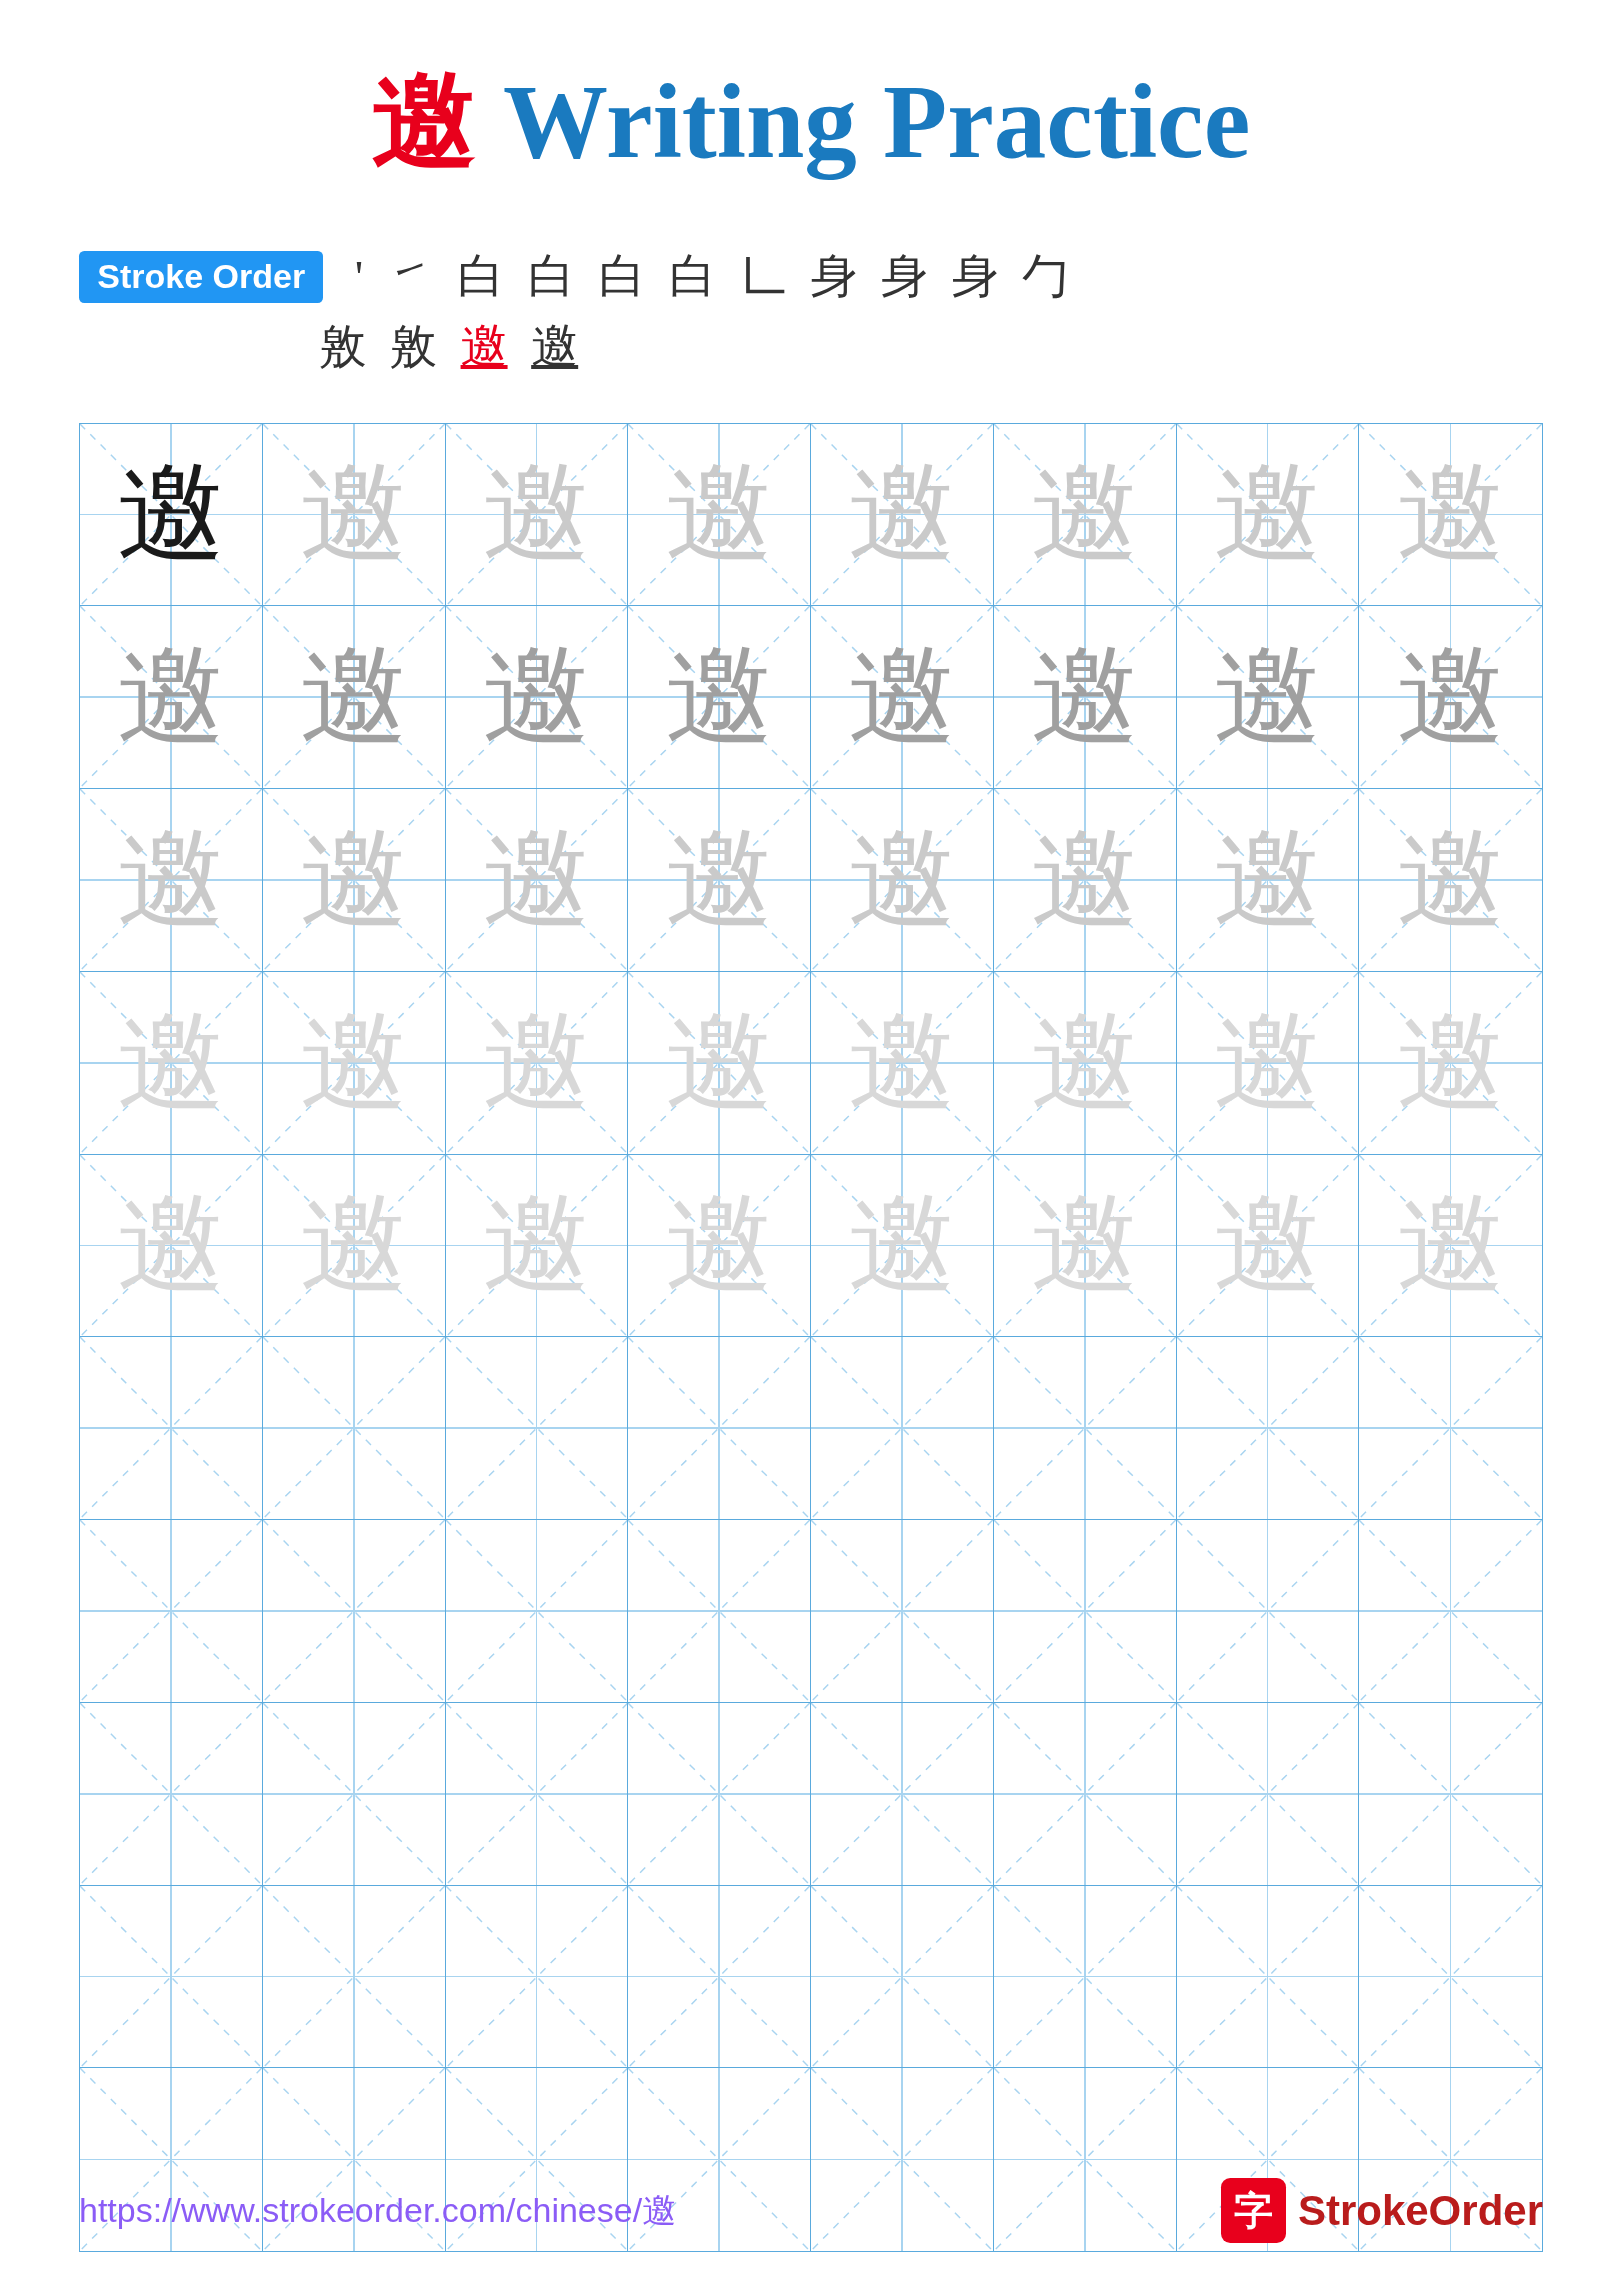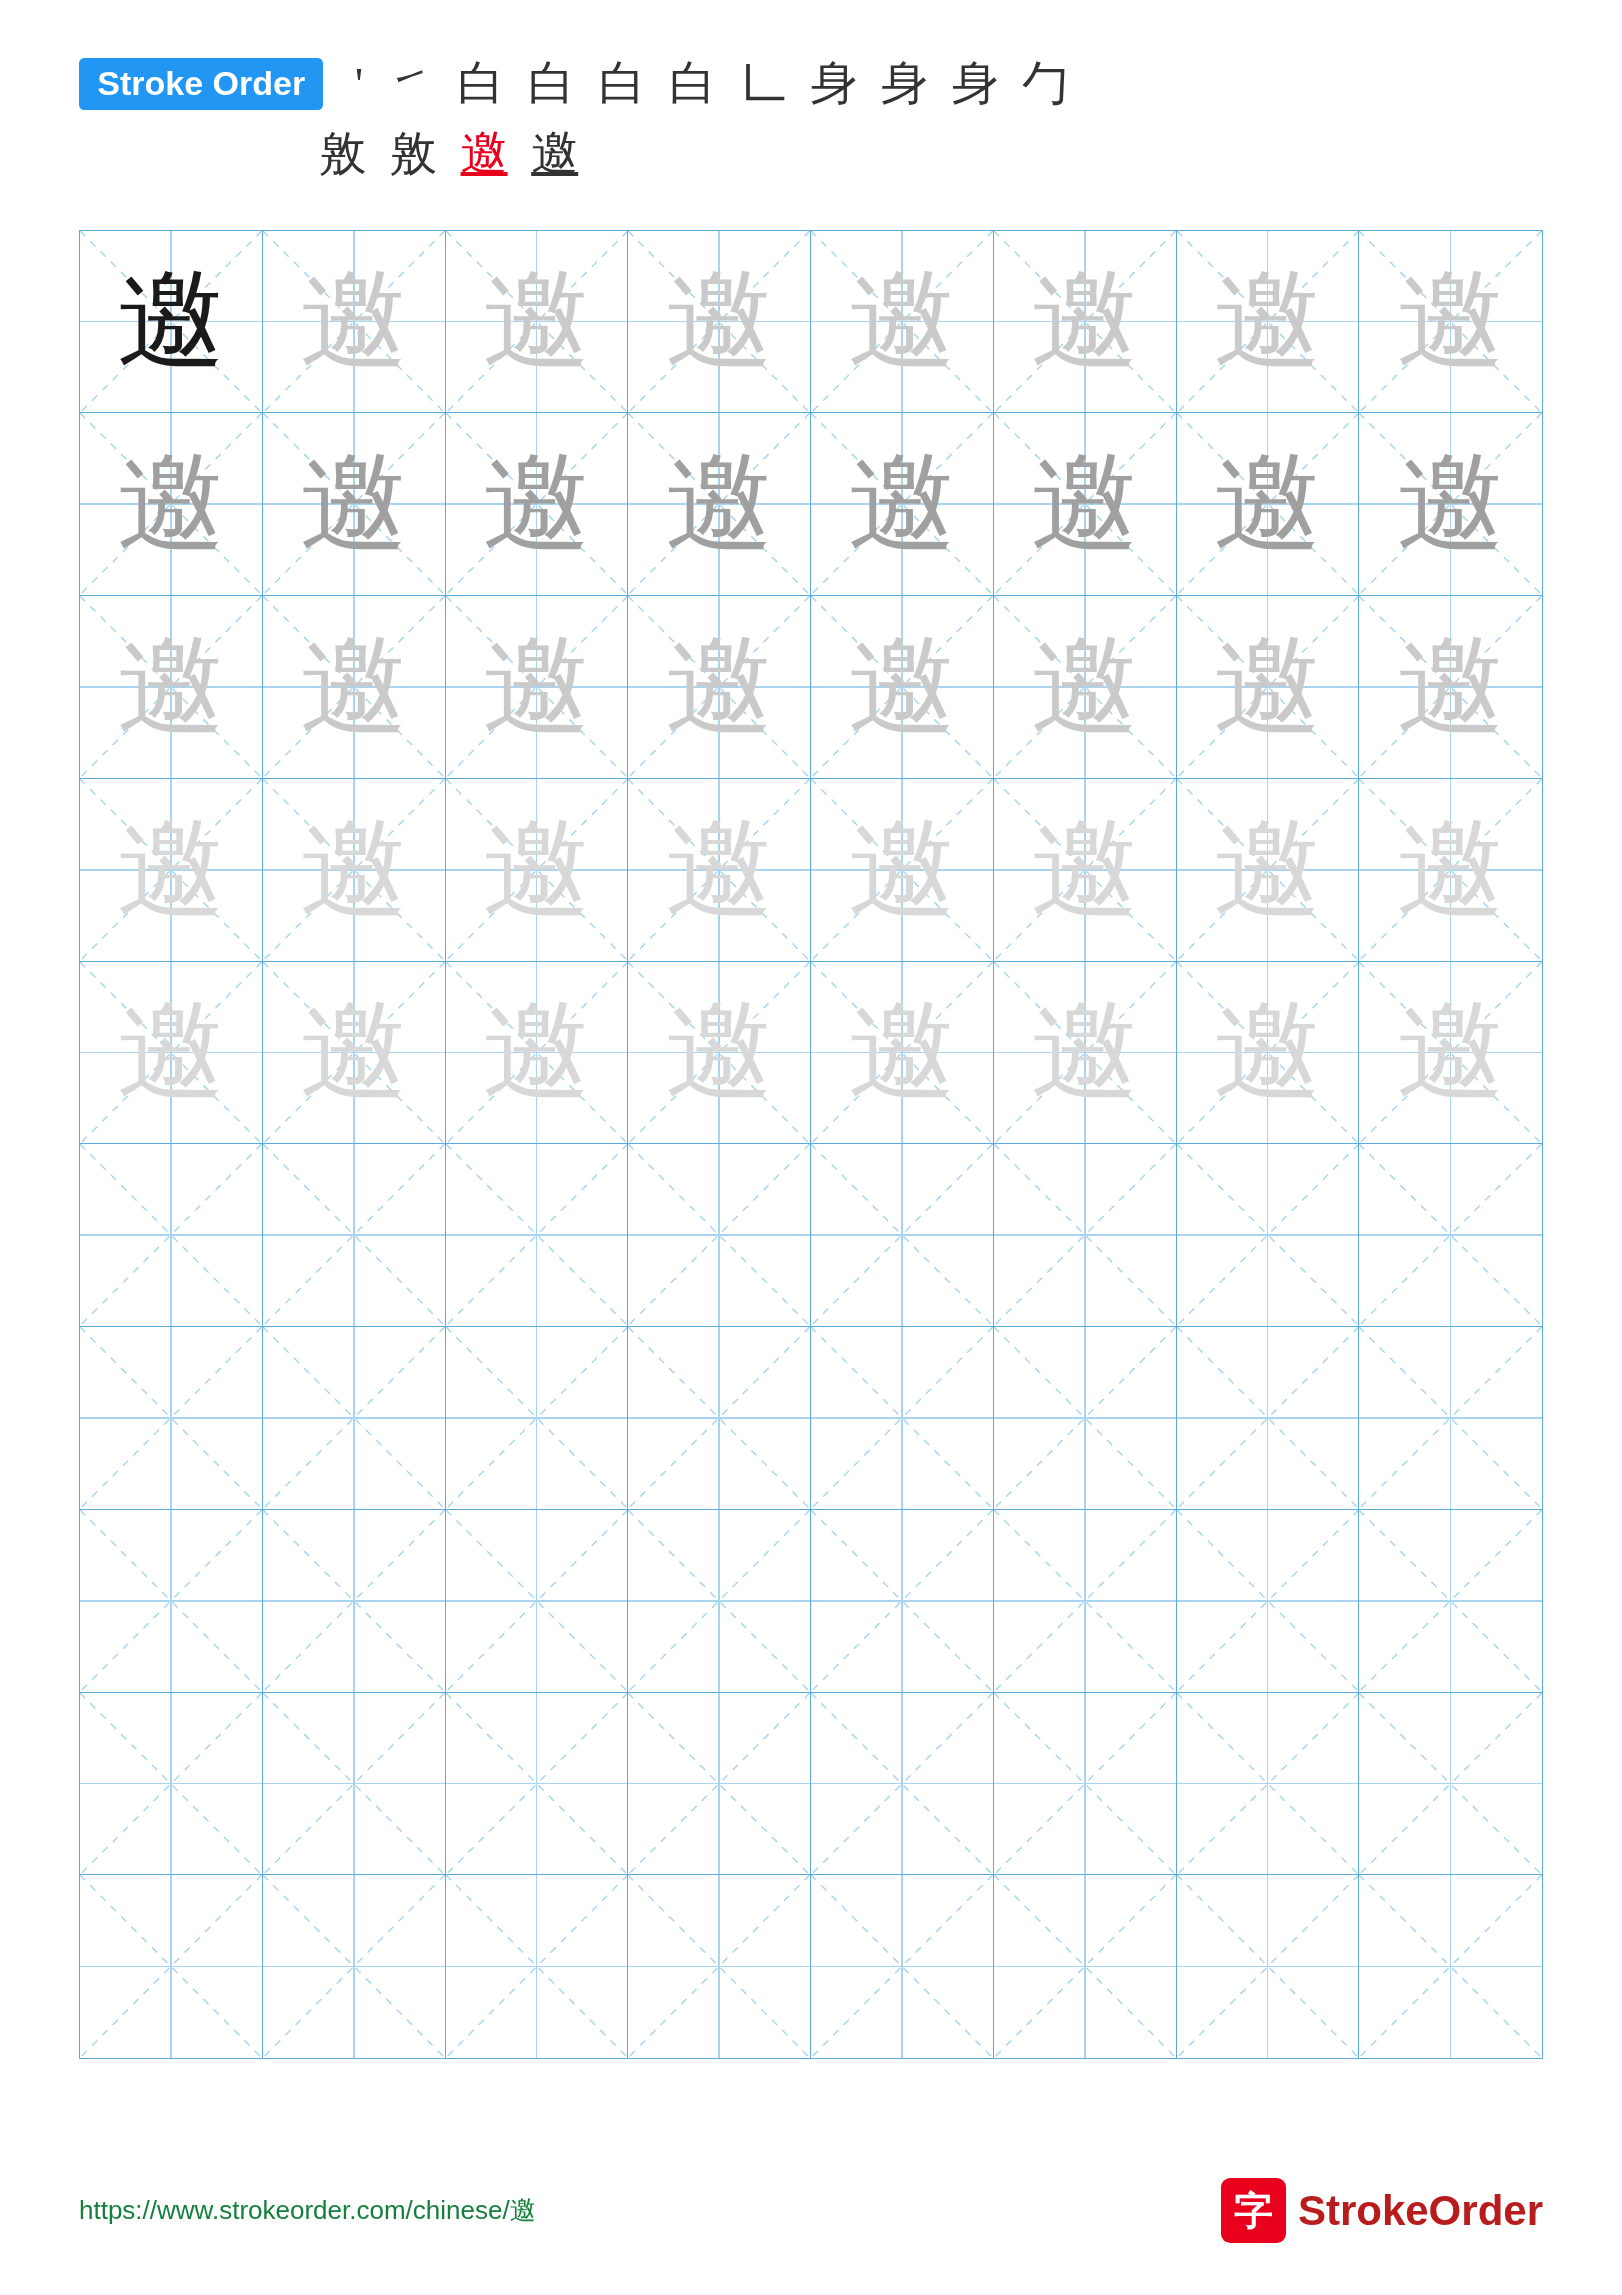--- a/index.html
+++ b/index.html
@@ -166,22 +166,22 @@
       position: absolute;
       bottom: 52px;
       left: 79px;
       right: 79px;
       display: flex;
       align-items: center;
       justify-content: space-between;
     }
 
     .footer-url {
-      font-size: 26px;
-      color: #15803d;
+      font-size: 34px;
+      color: #8b5cf6;
       font-family: sans-serif;
     }
 
     .footer-logo {
       display: flex;
       align-items: center;
       gap: 11.8px;
     }
 
     .logo-icon {
@@ -202,20 +202,23 @@
       font-weight: bold;
       color: #b91c1c;
       font-family: sans-serif;
     }
   </style>
 </head>
 <body>
 
 <div class="page">
 
+  <div class="title">
+    <span class="char">邀</span><span> Writing Practice</span>
+  </div>
 
   <div class="stroke-order-section">
     <div class="stroke-order-row">
       <div class="stroke-order-badge">Stroke Order</div>
       <div class="stroke-chars">
         <span class="stroke-char">'</span>
         <span class="stroke-char">㇀</span>
         <span class="stroke-char">白</span>
         <span class="stroke-char">白</span>
         <span class="stroke-char">白</span>

